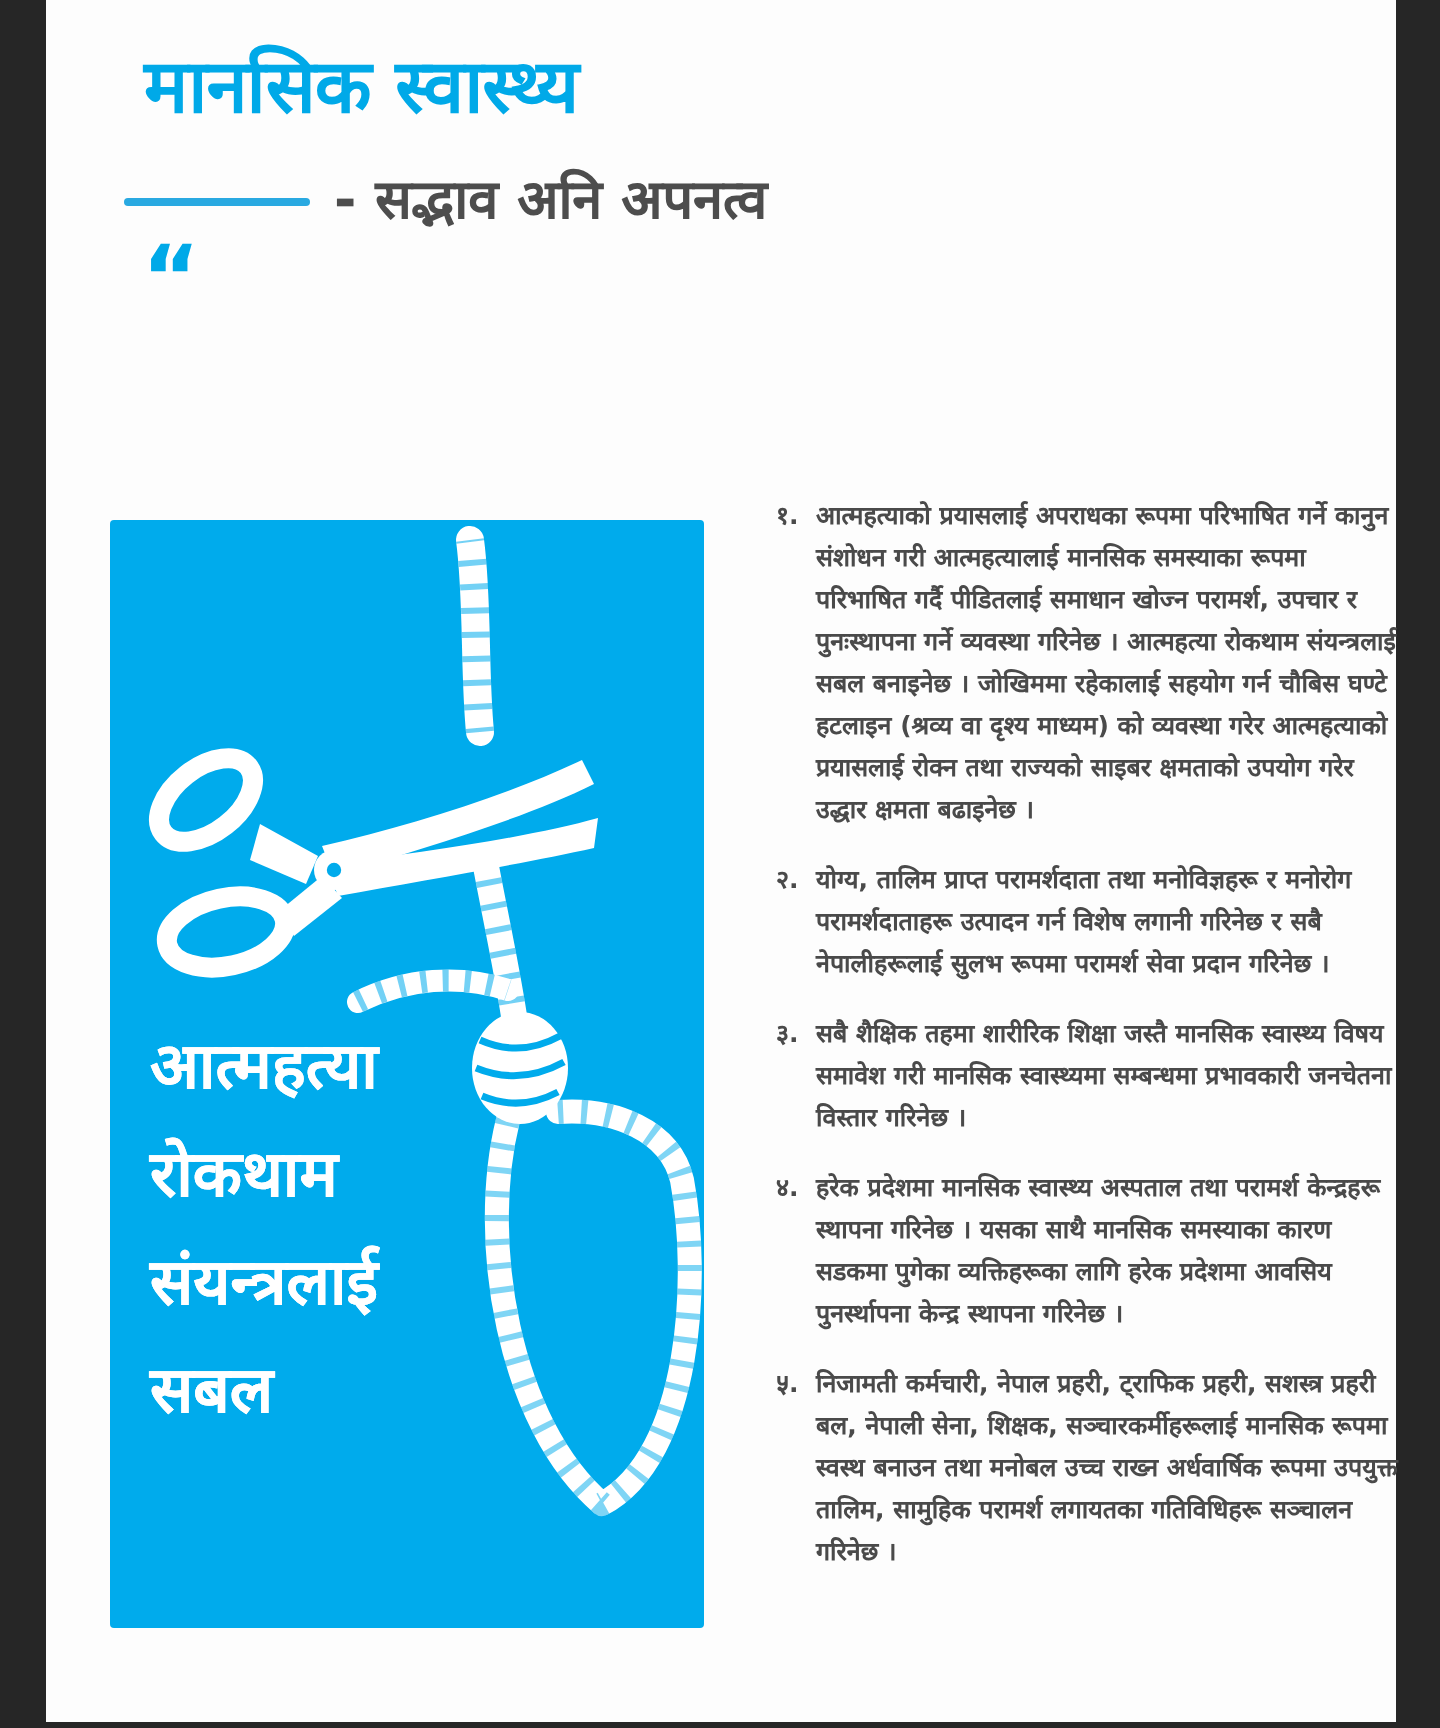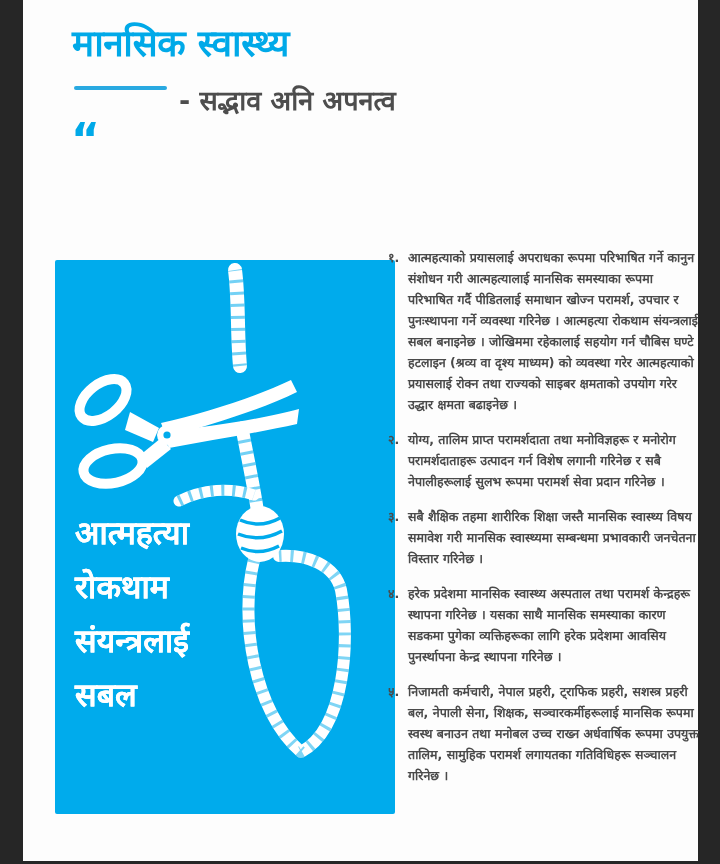--- a/index.html
+++ b/index.html
@@ -17,39 +17,39 @@
   .bar-right{right:0;top:0;width:22px;height:864px;}
   .bar-bottom{left:0;bottom:0;width:720px;height:3px;}
 
   
   .title{
     position:absolute;left:72px;top:22px;
     color:#00a9e8;font-size:37px;font-weight:800;line-height:1.2;
     letter-spacing:-0.5px;
   }
   .subtitle-row{
-    position:absolute;left:74px;top:86px;
-    display:flex;align-items:flex-start;
+    position:absolute;left:62px;top:86px;
+    display:flex;align-items:center;
   }
   .subtitle-line{width:93px;height:4px;background:#29a9e1;margin-right:12px;border-radius:2px;}
   .subtitle-text{color:#4d4d4d;font-size:27px;font-weight:800;line-height:1.1;}
 
   .quote-mark{
     position:absolute;left:71px;top:118px;
     color:#00a9e8;font-size:44px;font-weight:900;line-height:1;
     letter-spacing:-3px;
   }
   .quote-text{
     position:absolute;left:72px;top:157px;width:594px;
     color:#00a3e2;font-size:17px;font-weight:800;line-height:28px;
   }
 
   
   .poster{
-    position:absolute;left:55px;top:260px;width:340px;height:554px;
+    position:absolute;left:55px;top:260px;width:297px;height:554px;
     background:#00abec;border-radius:2px;overflow:hidden;
   }
   .poster svg{position:absolute;left:0;top:0;width:297px;height:554px;display:block;}
   .poster-text{
     position:absolute;left:20px;top:246px;
     color:#ffffff;font-size:32px;font-weight:800;line-height:54px;
     text-shadow:0 0 0 #fff;
   }
   .poster-text div{white-space:nowrap;}
 

